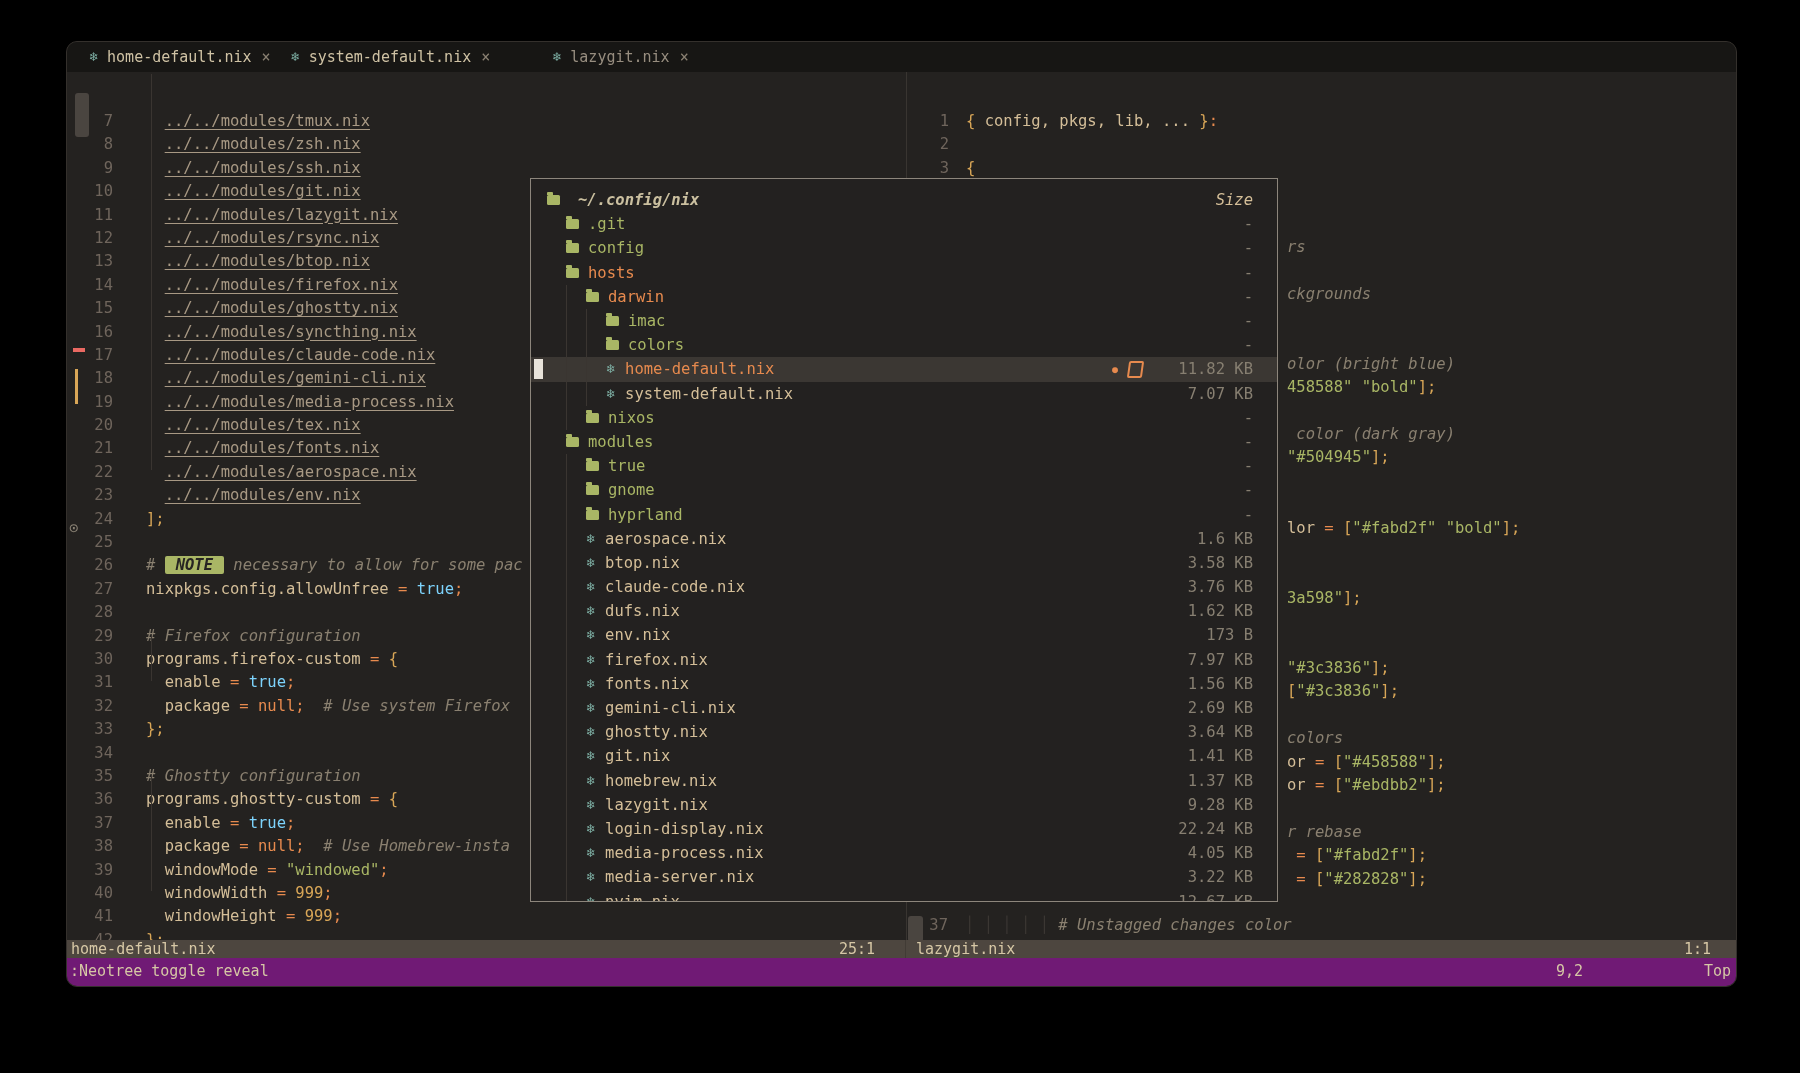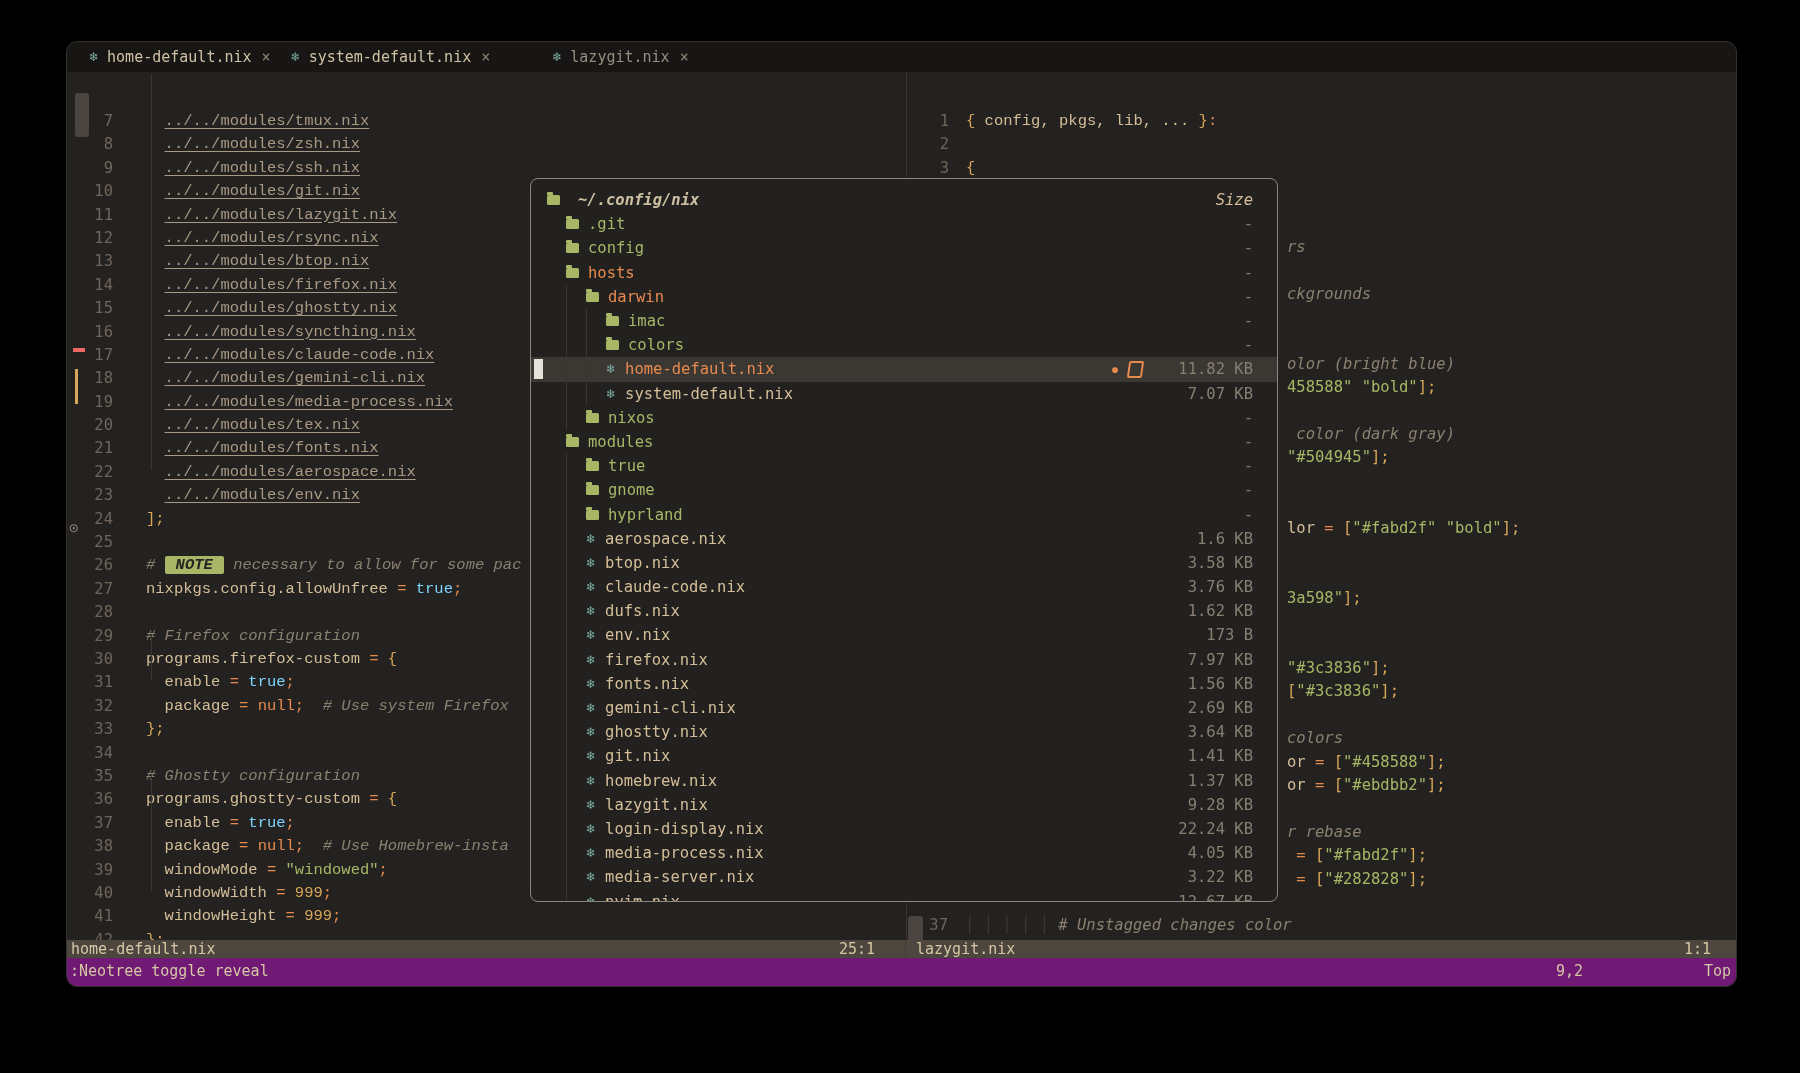--- a/index.html
+++ b/index.html
@@ -17,39 +17,39 @@
   .tab.active .lbl{color:#cfc2a4;}
   .tab .cls{color:#8a8072;font-size:15px;margin-left:10px;}
   
   .editor{position:absolute;left:0;top:30px;width:1671px;height:870px;overflow:hidden;}
   .pane{position:absolute;top:0;height:870px;overflow:hidden;white-space:pre;}
   .pane.left{left:0;width:839px;}
   .pane.right{left:839px;width:832px;border-left:1px solid #393531;box-sizing:border-box;}
   .crow{display:flex;height:23.4px;line-height:23.4px;font-size:15.5px;}
   .crow .ln{flex:none;width:46px;text-align:right;color:#6f655c;}
   .pane.right .crow .ln{width:42px;}
-  .crow .code{padding-left:33px;font-family:Liberation Mono, monospace;}
+  .crow .code{padding-left:33px;}
   .pane.right .crow .code{padding-left:17px;}
   .tok-pln{color:#d4be98}
   .tok-link{color:#a89984;text-decoration:underline;text-underline-offset:3px;}
   .tok-or{color:#e78a4e}
   .tok-yel{color:#d8a657}
   .tok-grn{color:#a9b665}
   .tok-pnk{color:#7dd3fc}
   .tok-com,.tok-comi{color:#8a8070;font-style:italic}
   .tok-note{background:#a9b665;color:#262422;font-weight:bold;font-style:italic;padding:0 11px;border-radius:2px;}
   .tok-gd{color:#3b3733}
   .frag{position:absolute;height:23.4px;line-height:23.4px;font-size:15.5px;white-space:pre;}
   .gsign{position:absolute;}
   .thumb{position:absolute;background:#4a4540;border-radius:3px;}
   .iguide{position:absolute;width:1px;background:#3a3531;}
   .gutter-circ{position:absolute;color:#8a8274;font-size:15px;line-height:23.4px;}
   
   .popup{position:absolute;left:463px;top:106px;width:748px;height:724px;background:#232120;
-    border:1px solid #8d867c;border-radius:8px;box-sizing:border-box;padding-top:9px;z-index:5;overflow:hidden;}
+    border:1px solid #8d867c;border-radius:0;box-sizing:border-box;padding-top:9px;z-index:5;overflow:hidden;}
   .trow{position:relative;display:flex;align-items:center;height:24.2px;font-size:15.5px;padding-left:16px;padding-right:24px;}
   .trow.header{font-style:italic;}
   .trow.header .rootname{color:#cbc0a0;font-weight:bold;margin-left:9px;}
   .trow.header .sizehead{margin-left:auto;color:#d4be98;}
   .trow.sel{background:#3b3733;}
   .trow .cursor{position:absolute;left:3px;top:2px;width:9px;height:20px;background:#e8e3da;}
   .ind{flex:none;width:19px;height:24.2px;}
   .ind.g{border-left:1px solid #3a3531;}
   .fold{flex:none;width:13px;height:10px;background:#a9b665;border-radius:1.5px;position:relative;margin-right:9px;}
   .fold:before{content:"";position:absolute;left:0;top:-3px;width:6px;height:3px;background:#a9b665;border-radius:1px 1px 0 0;}

